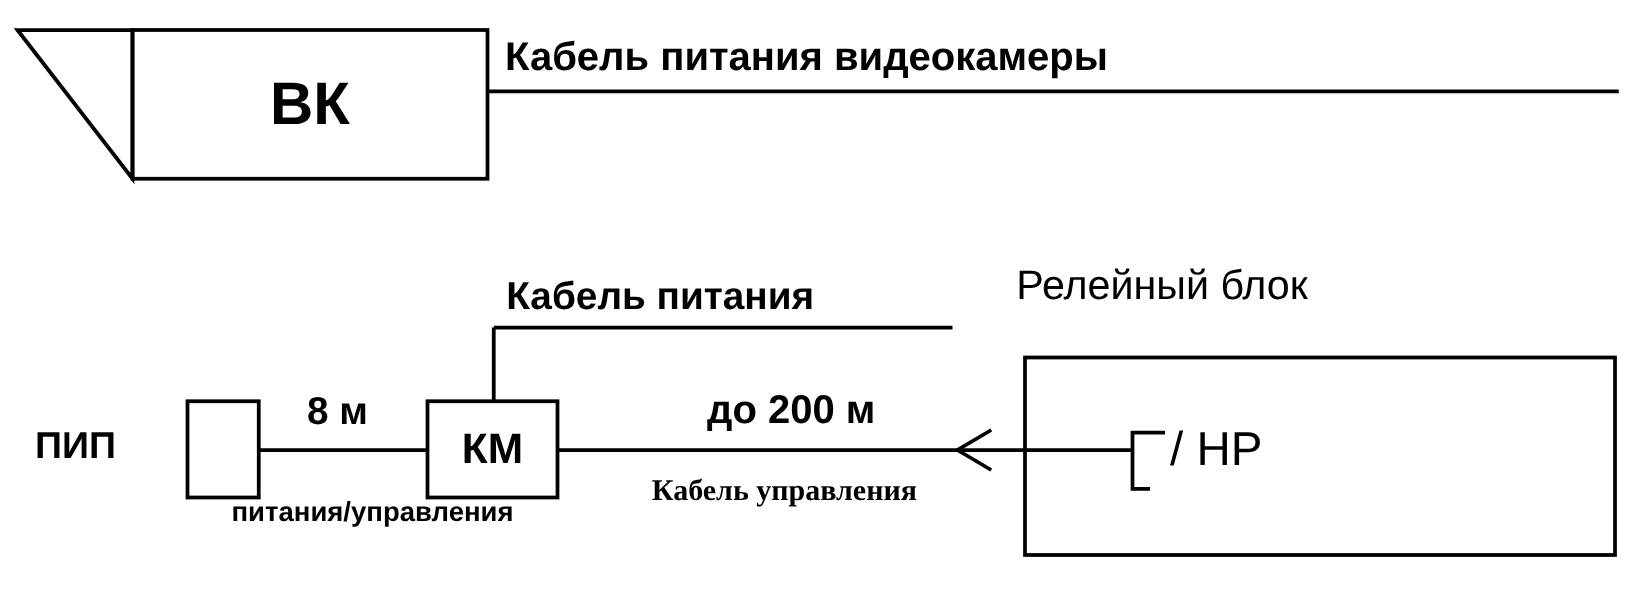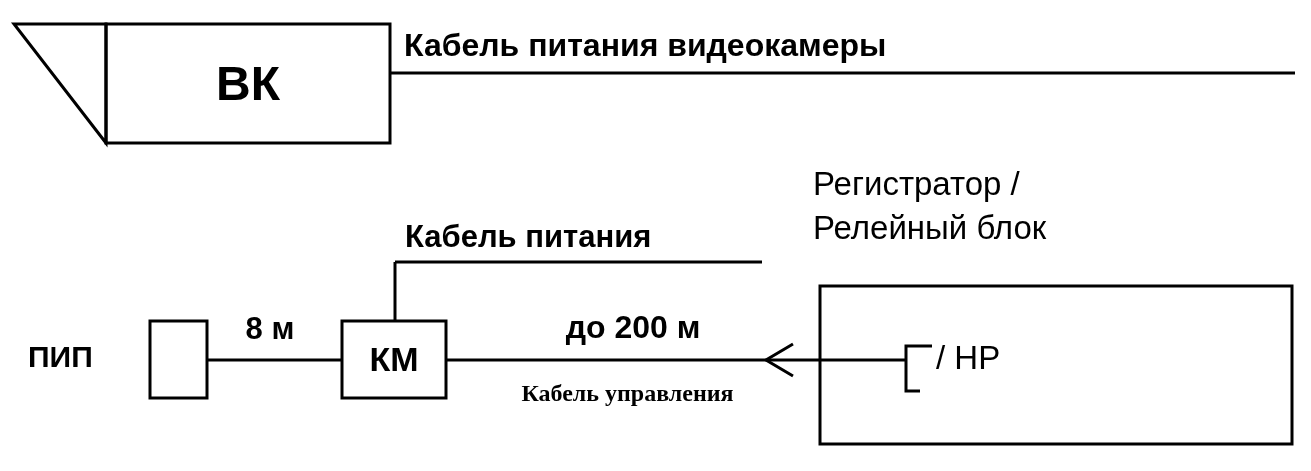--- a/index.html
+++ b/index.html
@@ -64,31 +64,31 @@
       <rect x="820" y="286" width="472" height="158"></rect>
 
       <path d="M 932 346 L 906 346 L 906 391 L 920 391"></path>
     </g>
   </svg>
 
   <div class="flex-center bold" style="left:106px; top:24px; width:284px; height:119px; font-size:48px;">ВК</div>
 
   <div class="label bold" style="left:404px; top:28px; font-size:32px;">Кабель питания видеокамеры</div>
 
-  <div class="label" style="left:813px; top:166px; font-size:33px;">Регистратор /</div>
   <div class="label bold" style="left:405px; top:220px; font-size:31px;">Кабель питания</div>
 
   <div class="label" style="left:813px; top:210px; font-size:33px;">Релейный блок</div>
 
   <div class="label bold" style="left:28px; top:340px; font-size:30px;">ПИП</div>
 
   <div class="label bold center" style="left:205px; top:312px; width:130px; font-size:31px;">8 м</div>
 
+  <div class="label bold center" style="left:178px; top:398px; width:240px; font-size:22px;">питания/управления</div>
 
   <div class="flex-center bold" style="left:342px; top:321px; width:104px; height:77px; font-size:34px;">КМ</div>
 
   <div class="label bold center" style="left:518px; top:310px; width:230px; font-size:32px;">до 200 м</div>
 
   <div class="label bold center" style="left:495px; top:380px; width:265px; font-size:24px;font-family:Liberation Serif, serif;">Кабель управления</div>
 
-  <div class="label" style="left:936px; top:340px; font-size:33px;">/ НР</div>
+  <div class="label" style="left:936px; top:340px; font-size:38px;">/ НР</div>
 
 </div>
 
 </body></html>

